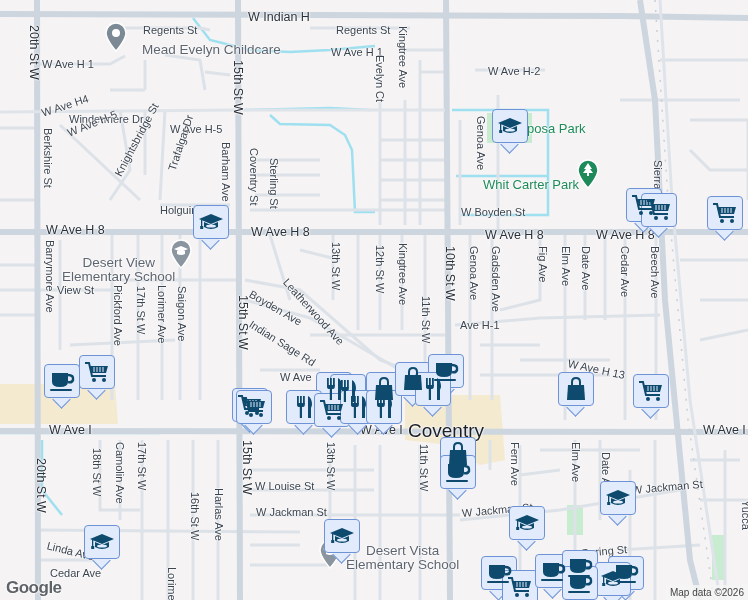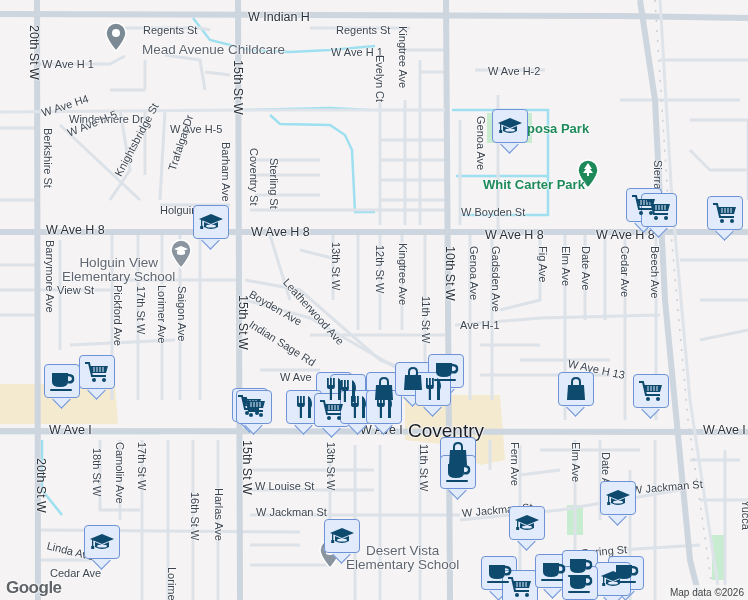--- a/index.html
+++ b/index.html
@@ -2,21 +2,21 @@
 <html><head>
 <meta charset="utf-8">
 <style>
   html, body { margin:0; padding:0; }
   body { width:748px; height:600px; overflow:hidden; background:#f5f3f4; font-family:"Liberation Sans", sans-serif; }
   #map { position:relative; width:748px; height:600px; overflow:hidden; background:#f5f3f4; }
   svg.base { position:absolute; left:0; top:0; }
   .lbl { position:absolute; font-size:11px; color:#3c4450; white-space:nowrap; line-height:1; text-shadow:0 0 2px #fff,0 0 2px #fff,0 0 2px #fff; }
   .lbl.major { font-size:12.5px; color:#2b313a; }
   .lbl.v { writing-mode:vertical-rl; }
-  .lbl.park { color:#1e8a5a; font-size:13px;font-weight:bold; }
+  .lbl.park { color:#1e8a5a; font-size:13px; }
   .lbl.poi { color:#5f6570; font-size:13.5px; line-height:1.05; text-align:center; }
   .lbl.city { font-size:19px; color:#1b1f25; font-weight:normal; }
   .marker { position:absolute; width:36px; height:44px; cursor:pointer; }
   .marker .box { position:absolute; left:0; top:0; width:36px; height:34px; background:#e2ebfb; border:1px solid #6d93d6; border-radius:4px; box-sizing:border-box; display:flex; align-items:center; justify-content:center; }
   .marker .tip { position:absolute; left:11px; top:29px; width:12px; height:12px; background:#e2ebfb; border-right:1px solid #6d93d6; border-bottom:1px solid #6d93d6; transform:rotate(45deg); }
   .marker svg { width:26px; height:24px; position:relative; z-index:2; }
   .poi-pin { position:absolute; width:24px; height:30px; }
   .google-logo { position:absolute; left:6px; top:578px; font-size:17px; font-weight:bold; color:#5f6368; text-shadow:0 0 2px #fff,0 0 2px #fff,0 0 2px #fff; letter-spacing:-0.5px; }
   .attrib { position:absolute; right:0; bottom:0; background:rgba(245,245,245,0.85); font-size:10px; color:#444; padding:2px 4px; }
 </style>
@@ -244,27 +244,27 @@
       <div class="lbl " style="left: 462px; top: 508px; transform: rotate(-5deg); transform-origin: 0px 50%;">W Jackman St</div>
       <div class="lbl " style="left: 632px; top: 485px; transform: rotate(-5deg); transform-origin: 0px 50%;">W Jackman St</div>
       <div class="lbl " style="left: 47px; top: 540px; transform: rotate(14deg); transform-origin: 0px 50%;">Linda Ave</div>
       <div class="lbl " style="left: 582px; top: 548px; transform: rotate(-5deg); transform-origin: 0px 50%;">Bering St</div>
     </div>
   <div id="pois">
       <div class="poi-pin" style="left: 104px; top: 22px;"><svg width="24" height="30" viewBox="0 0 24 30">
           <path d="M12 29 C12 29 2 18 2 11 A10 10 0 0 1 22 11 C22 18 12 29 12 29Z" fill="#7c8a96" stroke="#fff" stroke-width="1.5"></path>
           <circle cx="12" cy="11" r="4" fill="#fff"></circle>
         </svg></div>
-      <div class="lbl poi" style="left: 142px; top: 43px; white-space: pre;">Mead Avenue Childcare</div>
+      <div class="lbl poi" style="left: 142px; top: 43px; white-space: pre;">Mead Evelyn Childcare</div>
       <div class="poi-pin" style="left: 169px; top: 239px;"><svg width="24" height="30" viewBox="0 0 24 30">
           <path d="M12 29 C12 29 2 18 2 11 A10 10 0 0 1 22 11 C22 18 12 29 12 29Z" fill="#8a959f" stroke="#fff" stroke-width="1.5"></path>
           <path d="M5 10 L12 7 L19 10 L12 13Z" fill="#fff"></path>
           <path d="M8 12 L8 15 Q12 17 16 15 L16 12" fill="#fff"></path>
         </svg></div>
-      <div class="lbl poi" style="left: 62px; top: 256px; white-space: pre;">Holguin View
+      <div class="lbl poi" style="left: 62px; top: 256px; white-space: pre;">Desert View
 Elementary School</div>
       <div class="poi-pin" style="left: 318px; top: 539px;"><svg width="24" height="30" viewBox="0 0 24 30">
           <path d="M12 29 C12 29 2 18 2 11 A10 10 0 0 1 22 11 C22 18 12 29 12 29Z" fill="#8a959f" stroke="#fff" stroke-width="1.5"></path>
           <path d="M5 10 L12 7 L19 10 L12 13Z" fill="#fff"></path>
           <path d="M8 12 L8 15 Q12 17 16 15 L16 12" fill="#fff"></path>
         </svg></div>
       <div class="lbl poi" style="left: 346px; top: 544px; white-space: pre;">Desert Vista
 Elementary School</div>
       <div class="poi-pin" style="left: 576px; top: 159px;"><svg width="24" height="30" viewBox="0 0 24 30">
           <path d="M12 29 C12 29 2 18 2 11 A10 10 0 0 1 22 11 C22 18 12 29 12 29Z" fill="#1e8a5a" stroke="#fff" stroke-width="1.5"></path>

